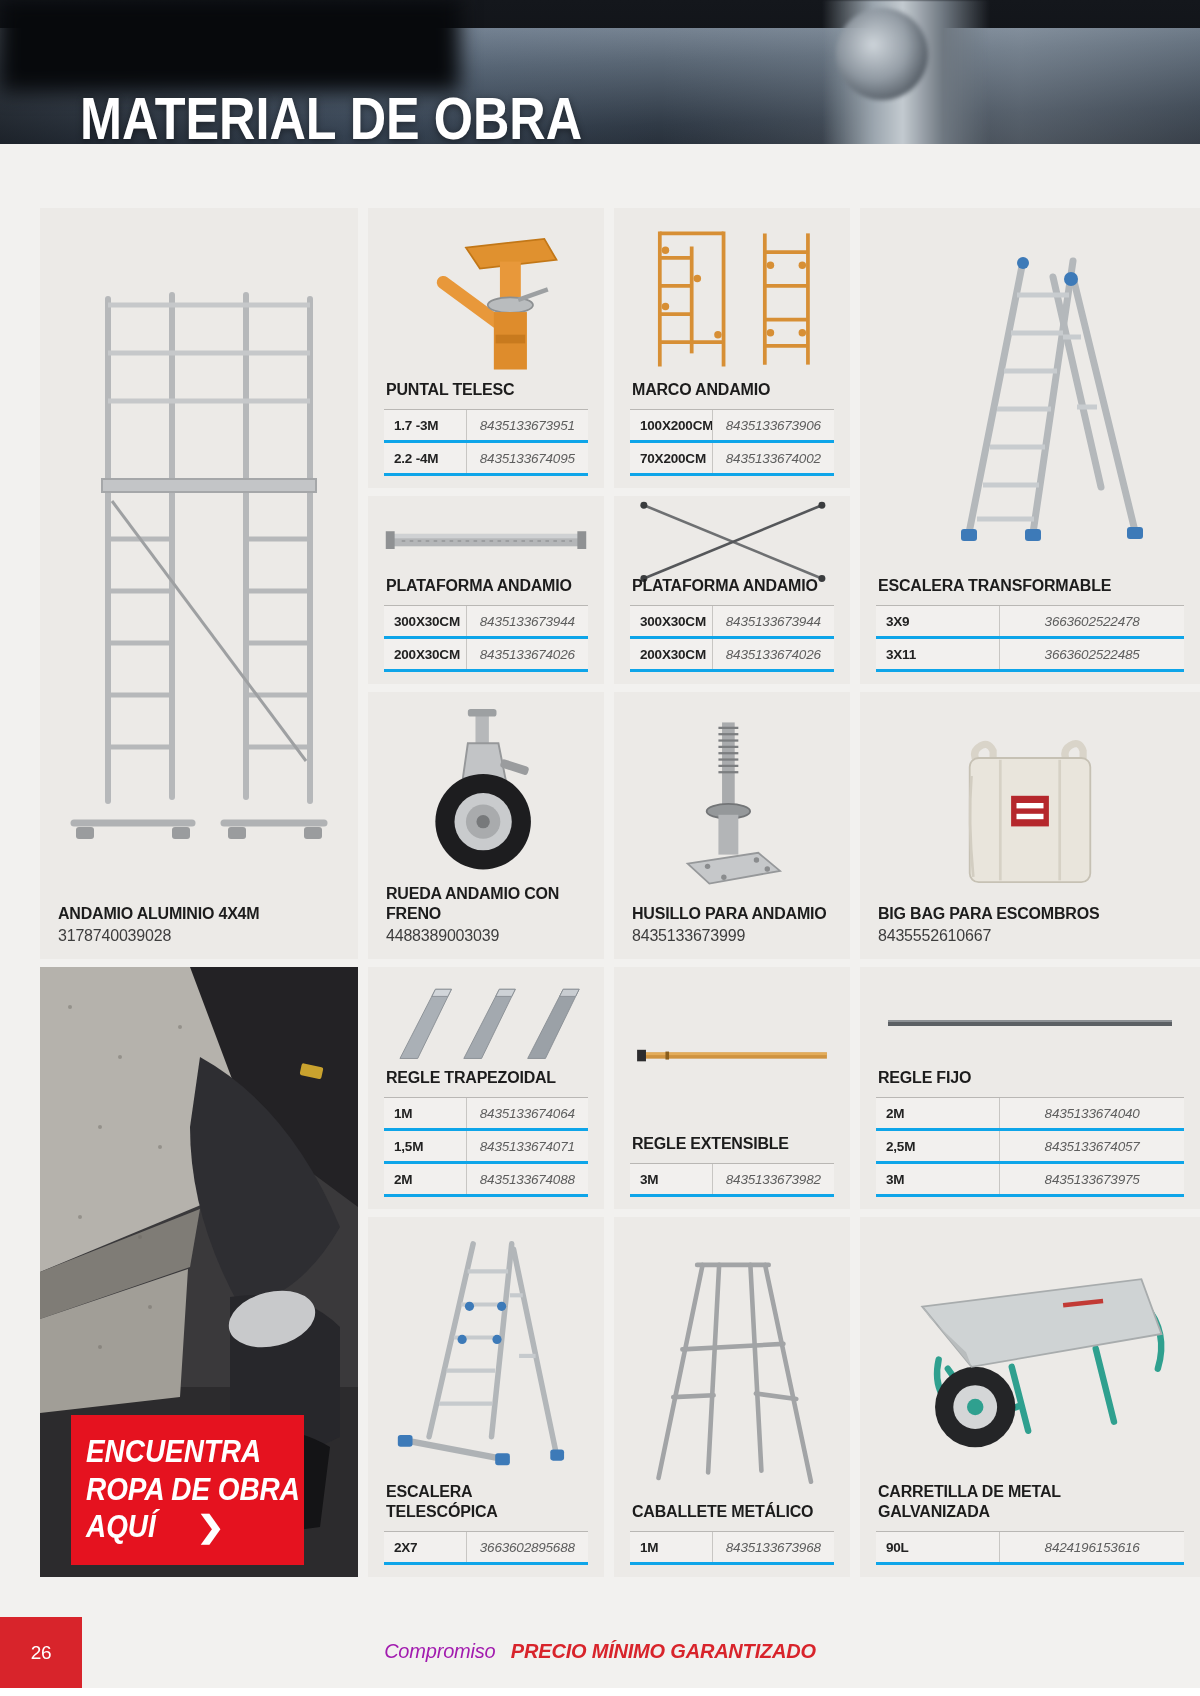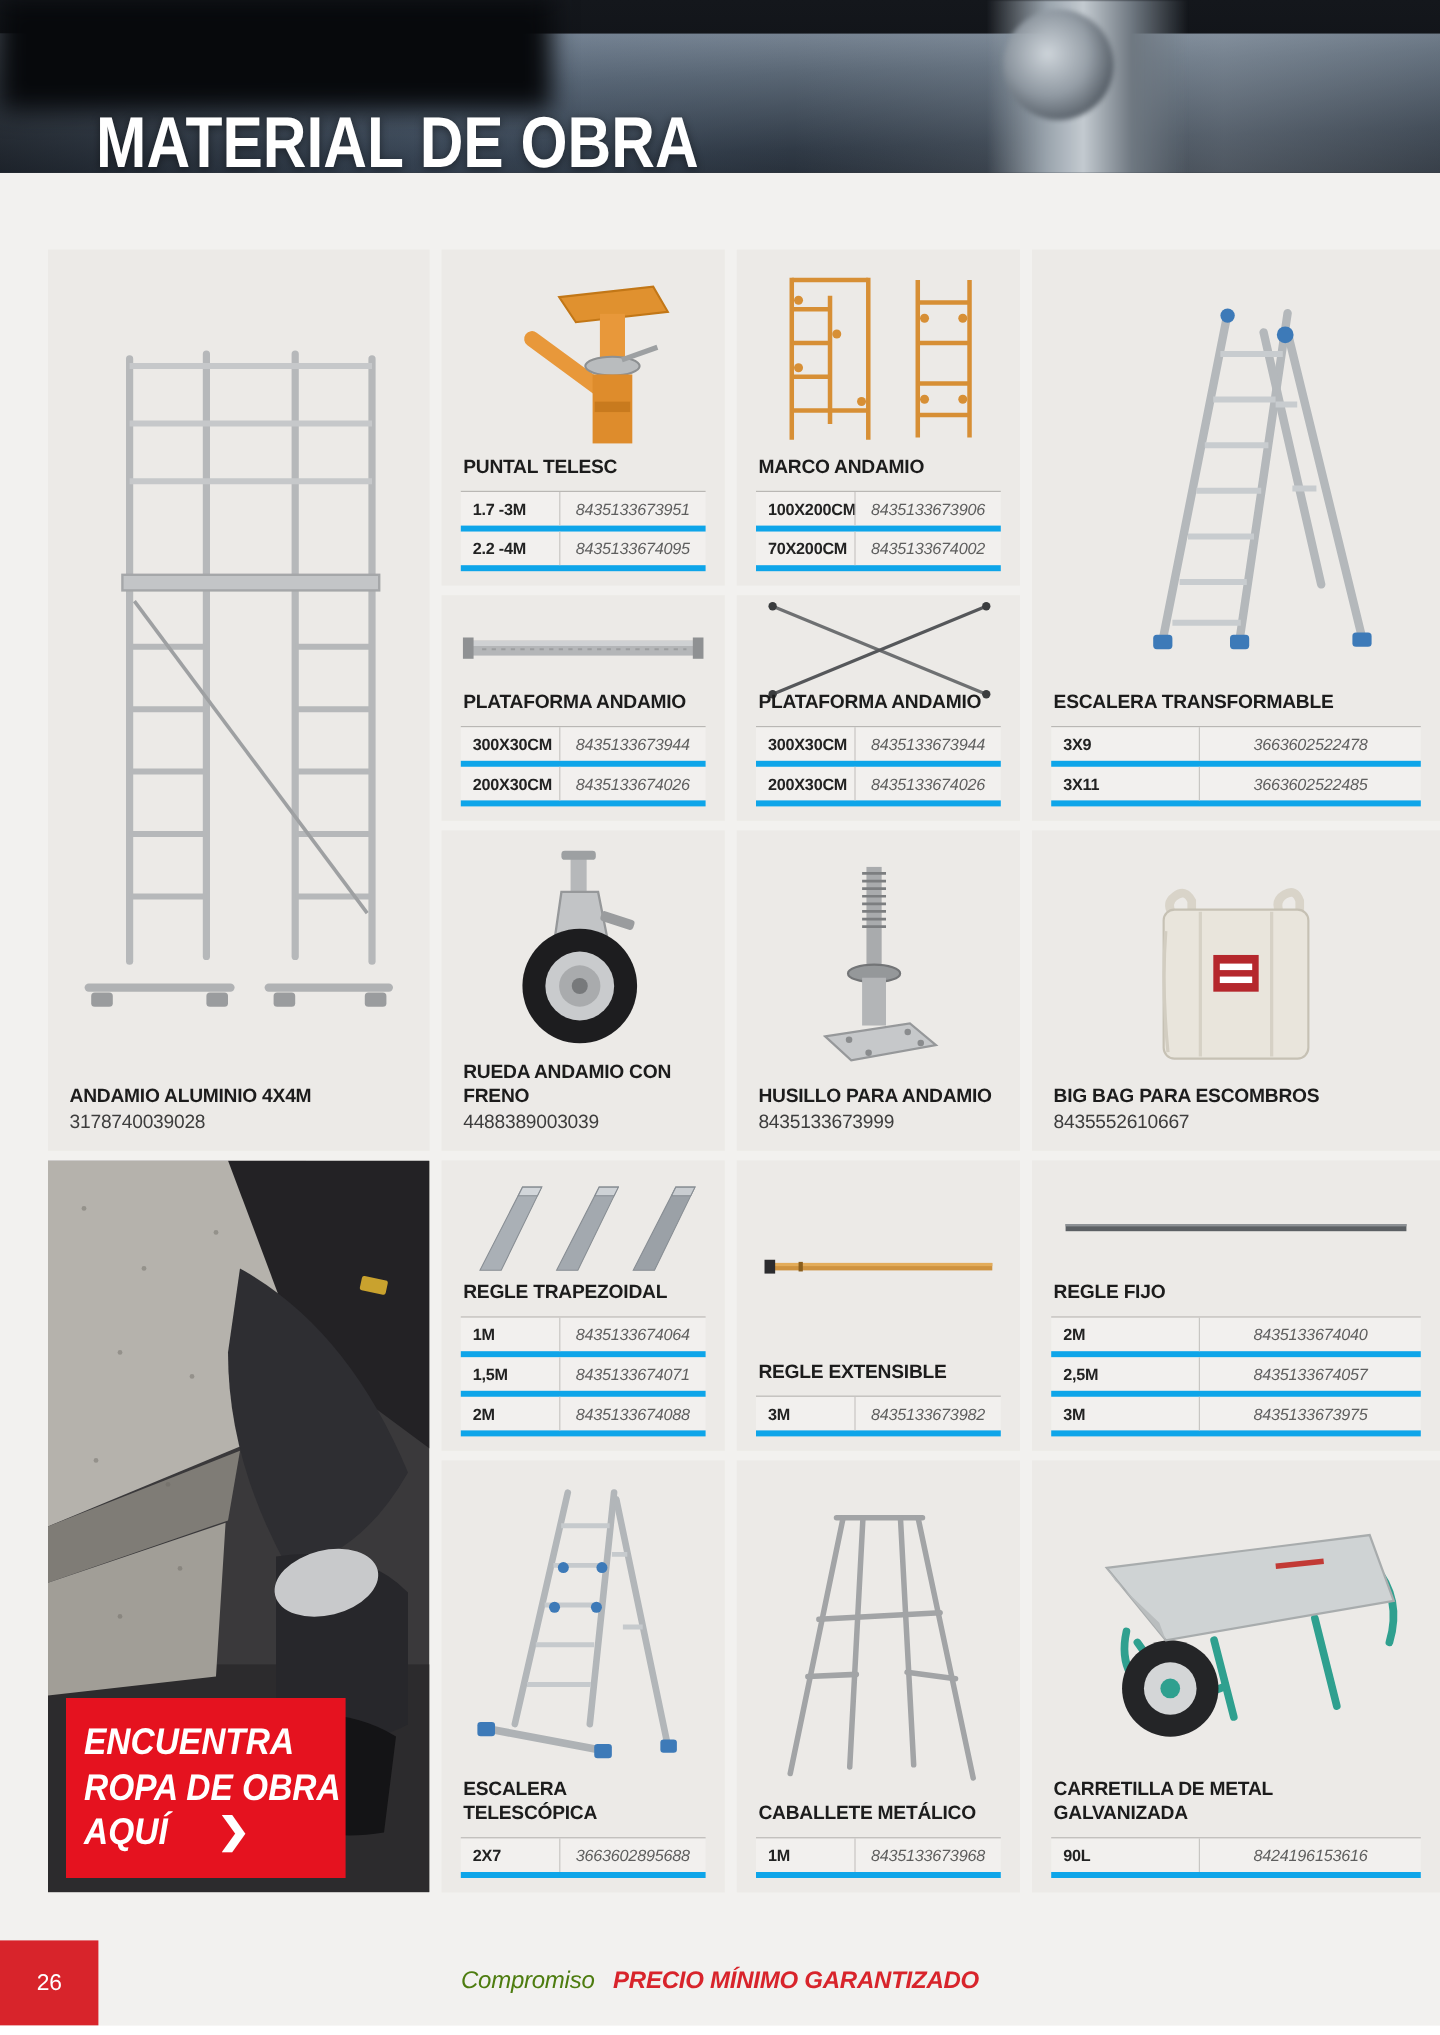--- a/index.html
+++ b/index.html
@@ -24,21 +24,21 @@
 
   
   .grid { position:absolute; top:208px; left:0; width:1200px; padding-left:40px;
     display:grid; grid-template-columns:318px 236px 236px 340px;
     grid-template-rows:280px 188px 267px 242px 360px; column-gap:10px; row-gap:8px; }
   .card { background:#eceae7; display:flex; flex-direction:column; padding:16px 16px 12px; overflow:hidden; }
   .img-area { flex:1; min-height:0; display:flex; align-items:center; justify-content:center; }
   .p-title { font-weight:bold; font-size:16px; color:#1c1c1c; letter-spacing:-.2px; text-transform:uppercase; margin:6px 2px 0; line-height:1.25; }
   .p-sku { font-size:16px; color:#3d3d3d; margin:3px 2px 2px; letter-spacing:-.2px; }
   .vtable { margin-top:9px; border-top:1px solid #b9b7b4; }
-  .vrow { display:flex; align-items:center; height:33px; border-bottom:5px solid #0ea5e9; background:rgba(255,255,255,.30);justify-content:space-between; }
+  .vrow { display:flex; align-items:center; height:33px; border-bottom:3px solid #0ea5e9; background:rgba(255,255,255,.30);justify-content:space-between; }
   .vsize { width:40%; font-weight:bold; font-size:13.5px; color:#222; padding-left:10px; letter-spacing:-.2px; }
   .vdiv { width:1px; align-self:stretch; background:#c8c6c3; }
   .vsku { flex:1; text-align:center; font-style:italic; color:#5e5e5e; font-size:13.5px; letter-spacing:-.2px; }
 
   .c-andamio   { grid-column:1; grid-row:1/4; }
   .c-puntal    { grid-column:2; grid-row:1; }
   .c-marco     { grid-column:3; grid-row:1; }
   .c-esctrans  { grid-column:4; grid-row:1/3; }
   .c-plat1     { grid-column:2; grid-row:2; }
   .c-plat2     { grid-column:3; grid-row:2; }
@@ -49,30 +49,30 @@
   .c-regletrap { grid-column:2; grid-row:4; }
   .c-regleext  { grid-column:3; grid-row:4; }
   .c-reglefijo { grid-column:4; grid-row:4; }
   .c-esctel    { grid-column:2; grid-row:5; }
   .c-caballete { grid-column:3; grid-row:5; }
   .c-carretilla{ grid-column:4; grid-row:5; }
   .w230 { max-width:230px; }
 
   
   .photo-svg { position:absolute; inset:0; }
-  .promo-box { position:absolute; left:15px; bottom:12px; width:233px; background:#e5121f; color:#fff;
+  .promo-box { position:absolute; left:31px; bottom:12px; width:233px; background:#e5121f; color:#fff;
     padding:18px 15px 20px; cursor:pointer; }
   .promo-line { font-style:italic; font-weight:bold; font-size:31px; line-height:1.2; text-transform:uppercase;
     transform:scaleX(.9); transform-origin:left center; white-space:nowrap; }
   .promo-cta { display:flex; align-items:center; }
   .promo-arrow { font-style:normal; font-weight:bold; font-size:30px; margin-left:34px; transform:scaleX(1.1); }
 
   
   .footer-claim { position:absolute; left:0; top:1640px; width:1200px; text-align:center; font-size:20px; font-style:italic; letter-spacing:-.2px; }
-  .footer-claim .lbl { color:#4d7c0f; }
+  .footer-claim .lbl { color:#a21caf; }
   .footer-claim .red { color:#d8242b; font-weight:bold; margin-left:10px; }
   .page-tab { position:absolute; left:0; top:1617px; width:82px; height:71px; background:#d8242b;
     display:flex; align-items:center; justify-content:center; }
   .page-num { color:#ffffff; font-size:19px; letter-spacing:-.2px; }
   .bottom-strip { position:absolute; left:0; bottom:0; width:1200px; height:8px; background:#ffffff; }
 </style>
 </head>
 <body>
 
 <div class="page">

